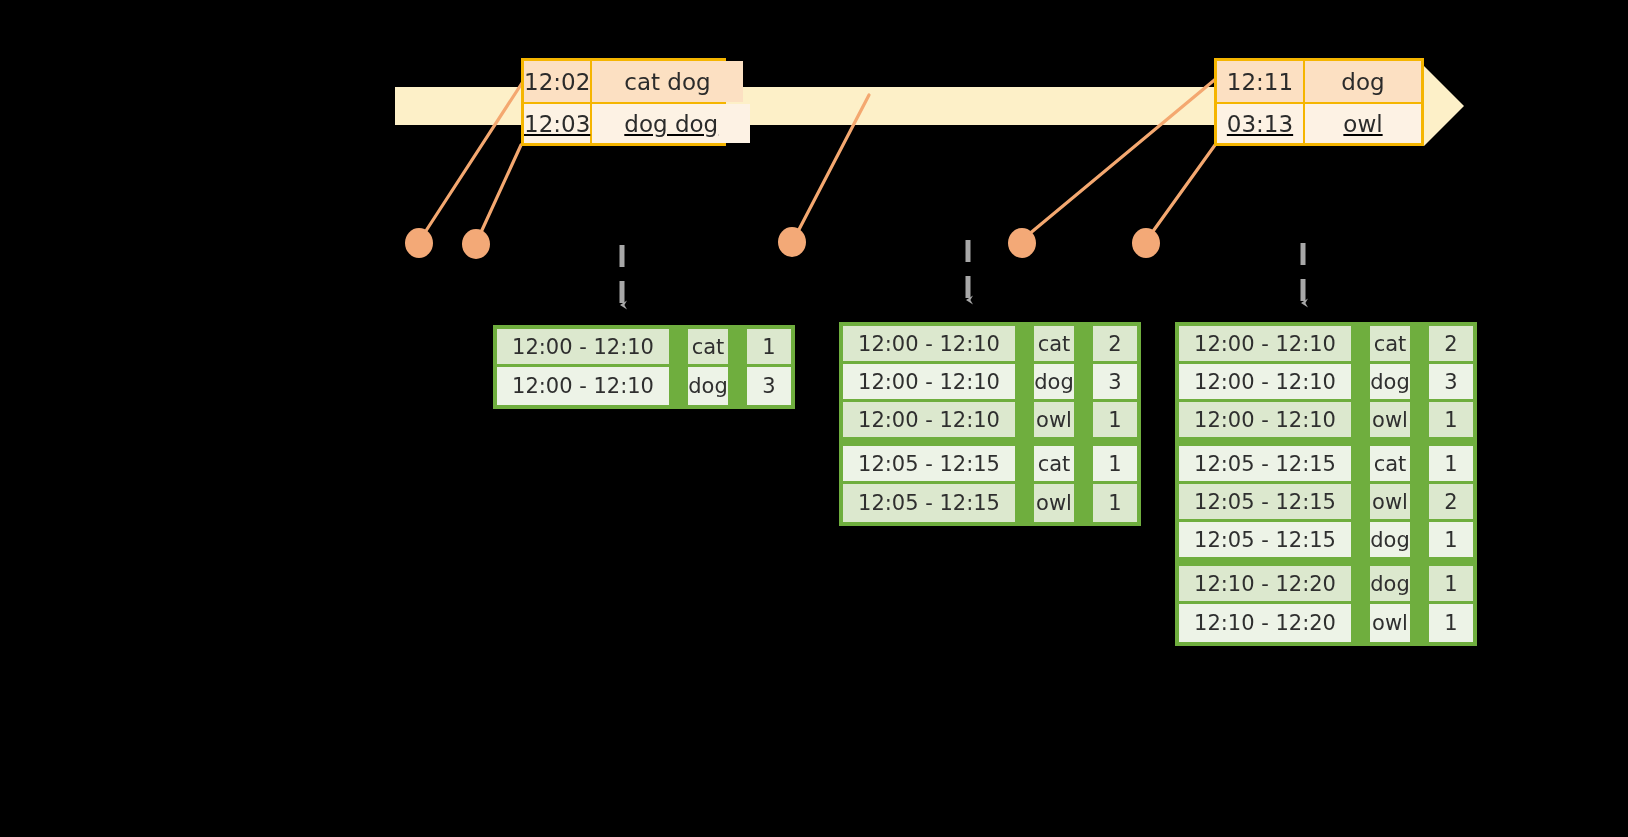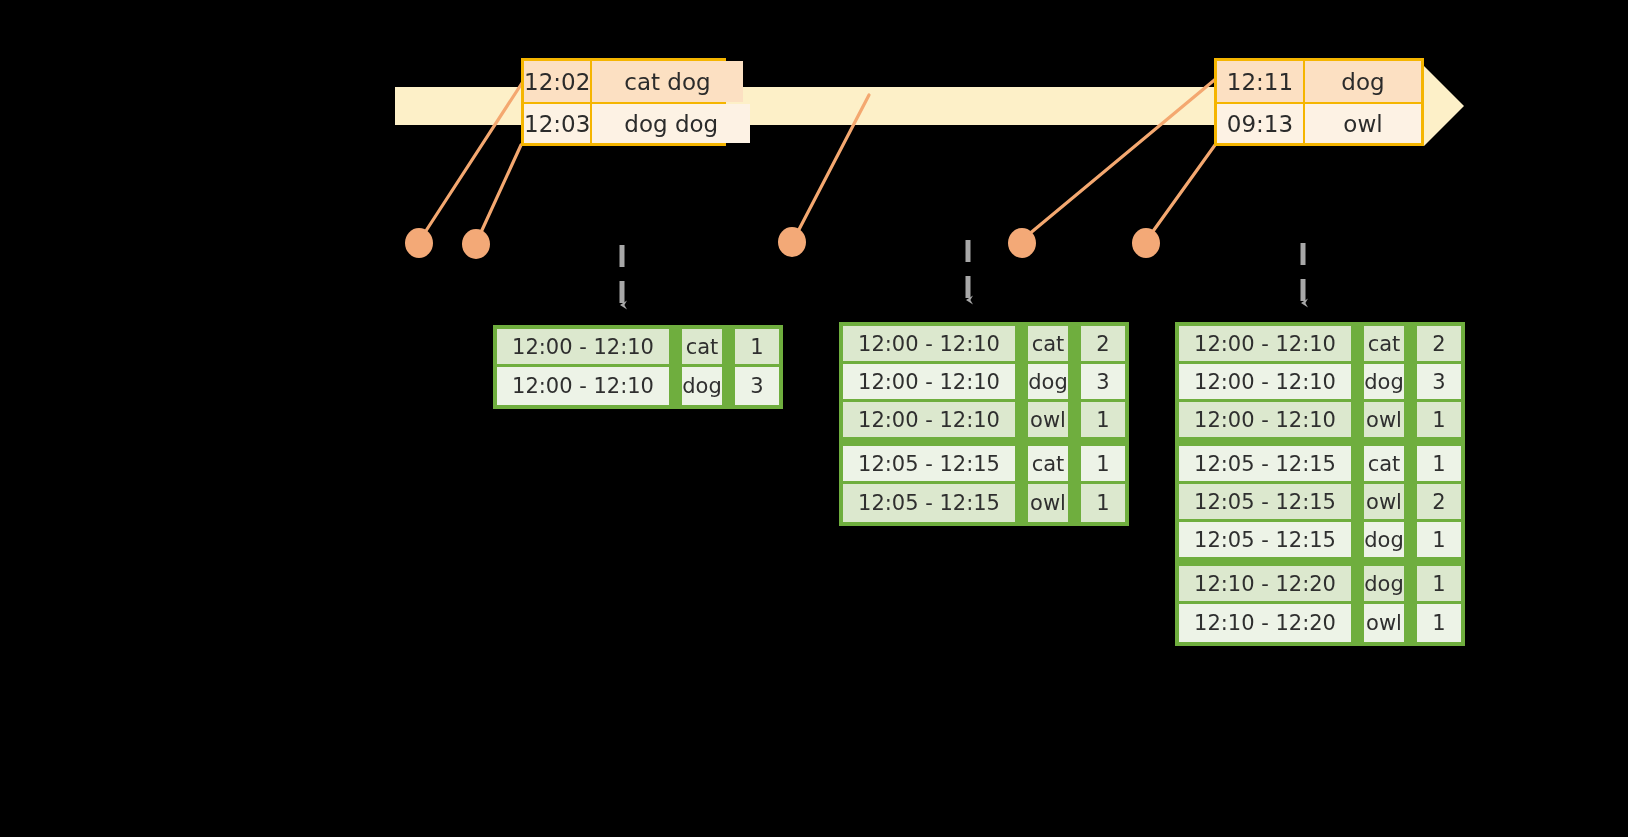--- a/index.html
+++ b/index.html
@@ -26,21 +26,21 @@
     border: 3px solid #F5B500;
     background: #6d28d9;
     display: flex;
     flex-direction: column;
   }
   .event-row {
     display: flex;
     flex-direction: row;
     height: 41px;
   }
-  .event-row + .event-row { border-top: 2px solid #F5B500; }
+  .event-row + .event-row { border-top: 2px solid #F5B500; text-decoration: underline; }
   .event-row.shade .ev-cell { background: #FCE0C2; }
   .ev-cell {
     display: flex; align-items: center; justify-content: center;
     font-size: 23px; color: #2b2b2b;
     background: #FDF2E4;
     white-space: nowrap;
   }
   .ev-time { width: 88px; border-right: 2px solid #F5B500; }
   .ev-words { flex: 1 1 auto; padding: 0 32px; }
 
@@ -49,21 +49,21 @@
     position: absolute;
     border: 4px solid #6FAE3E;
     background: #6FAE3E;
     display: flex;
     flex-direction: column;
     gap: 0;
   }
   .rt-row {
     display: flex; flex-direction: row;
     height: 38px;
-    gap: 13px;
+    gap: 19px;
     padding: 0 0 3px 0;
   }
   .rt-row:last-child { padding-bottom: 0; }
   .rt-cell {
     display: flex; align-items: center; justify-content: center;
     font-size: 21px; color: #2f2f2f;
     background: #EDF3E7;
     white-space: nowrap;
   }
   .rt-row.alt .rt-cell { background: #DCE8CE; }
@@ -122,21 +122,21 @@
     </div>
   </div>
 
 
   <div class="event-box" style="left:1214px; top:58px; width:210px;">
     <div class="event-row shade">
       <div class="ev-cell ev-time">12:11</div>
       <div class="ev-cell ev-words">dog</div>
     </div>
     <div class="event-row">
-      <div class="ev-cell ev-time">09:13</div>
+      <div class="ev-cell ev-time">03:13</div>
       <div class="ev-cell ev-words">owl</div>
     </div>
   </div>
 
   <div class="result-table" style="left:493px; top:325px;">
       <div class="rt-row alt">
         <div class="rt-cell rt-win">12:00 - 12:10</div>
         <div class="rt-cell rt-key">cat</div>
         <div class="rt-cell rt-val">1</div>
       </div>

